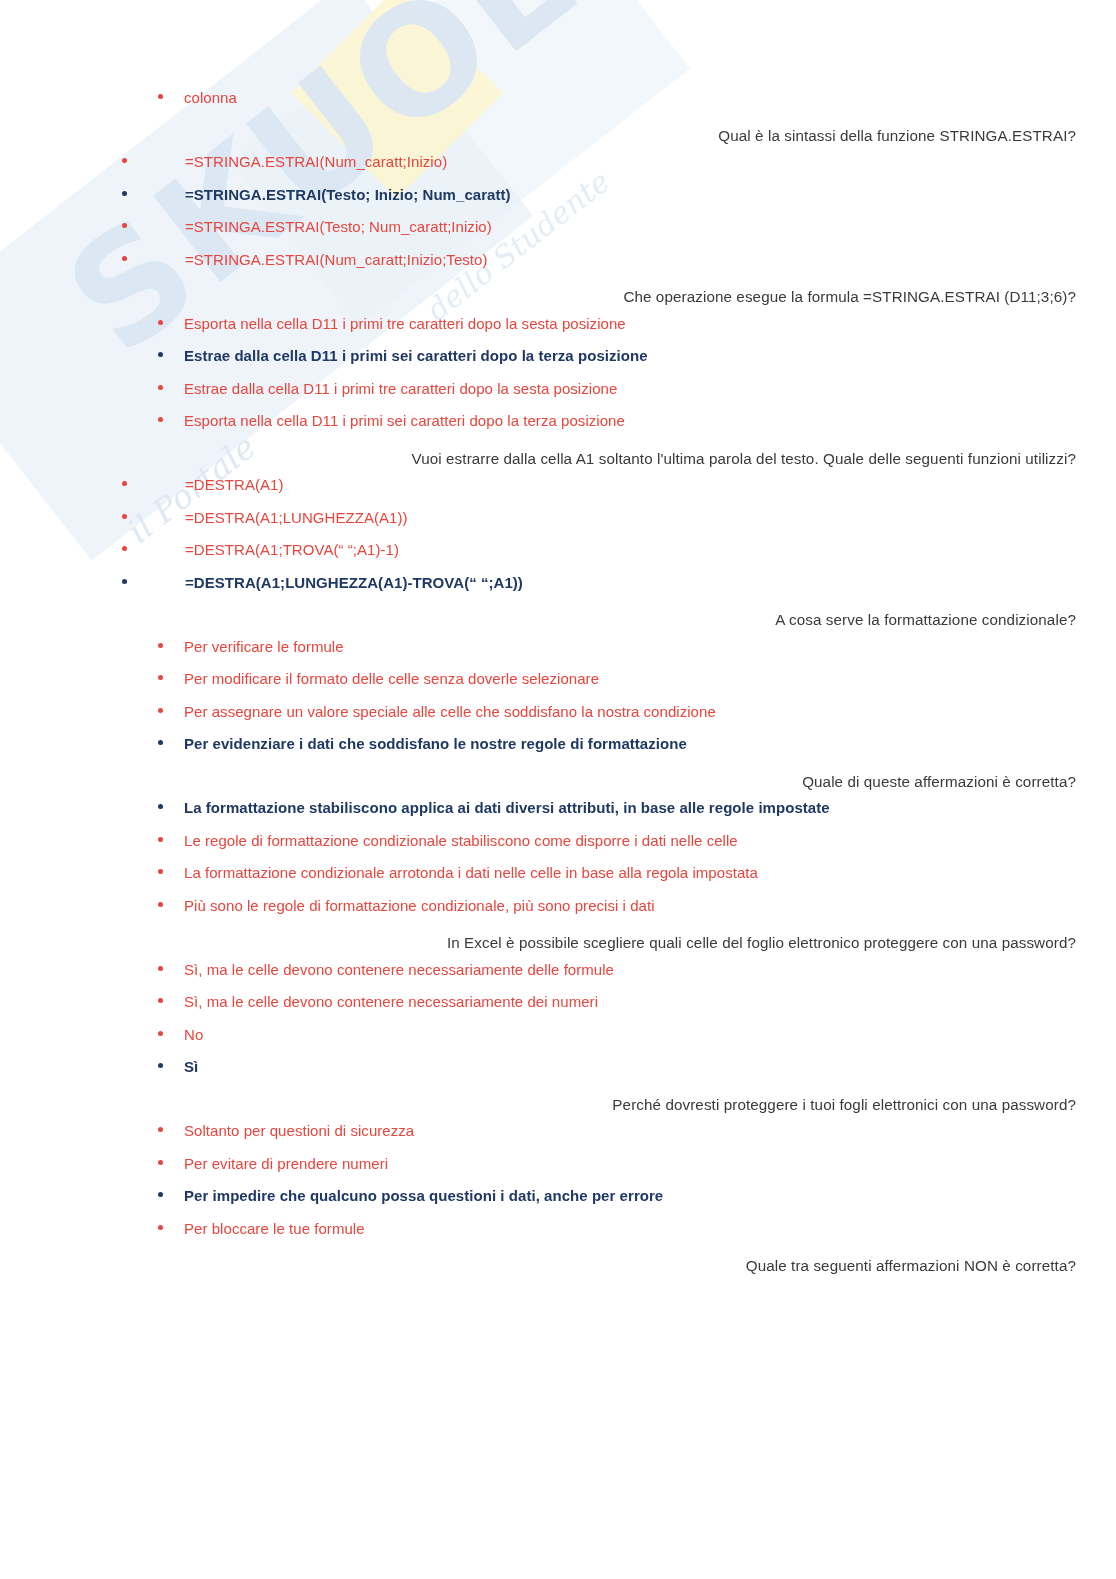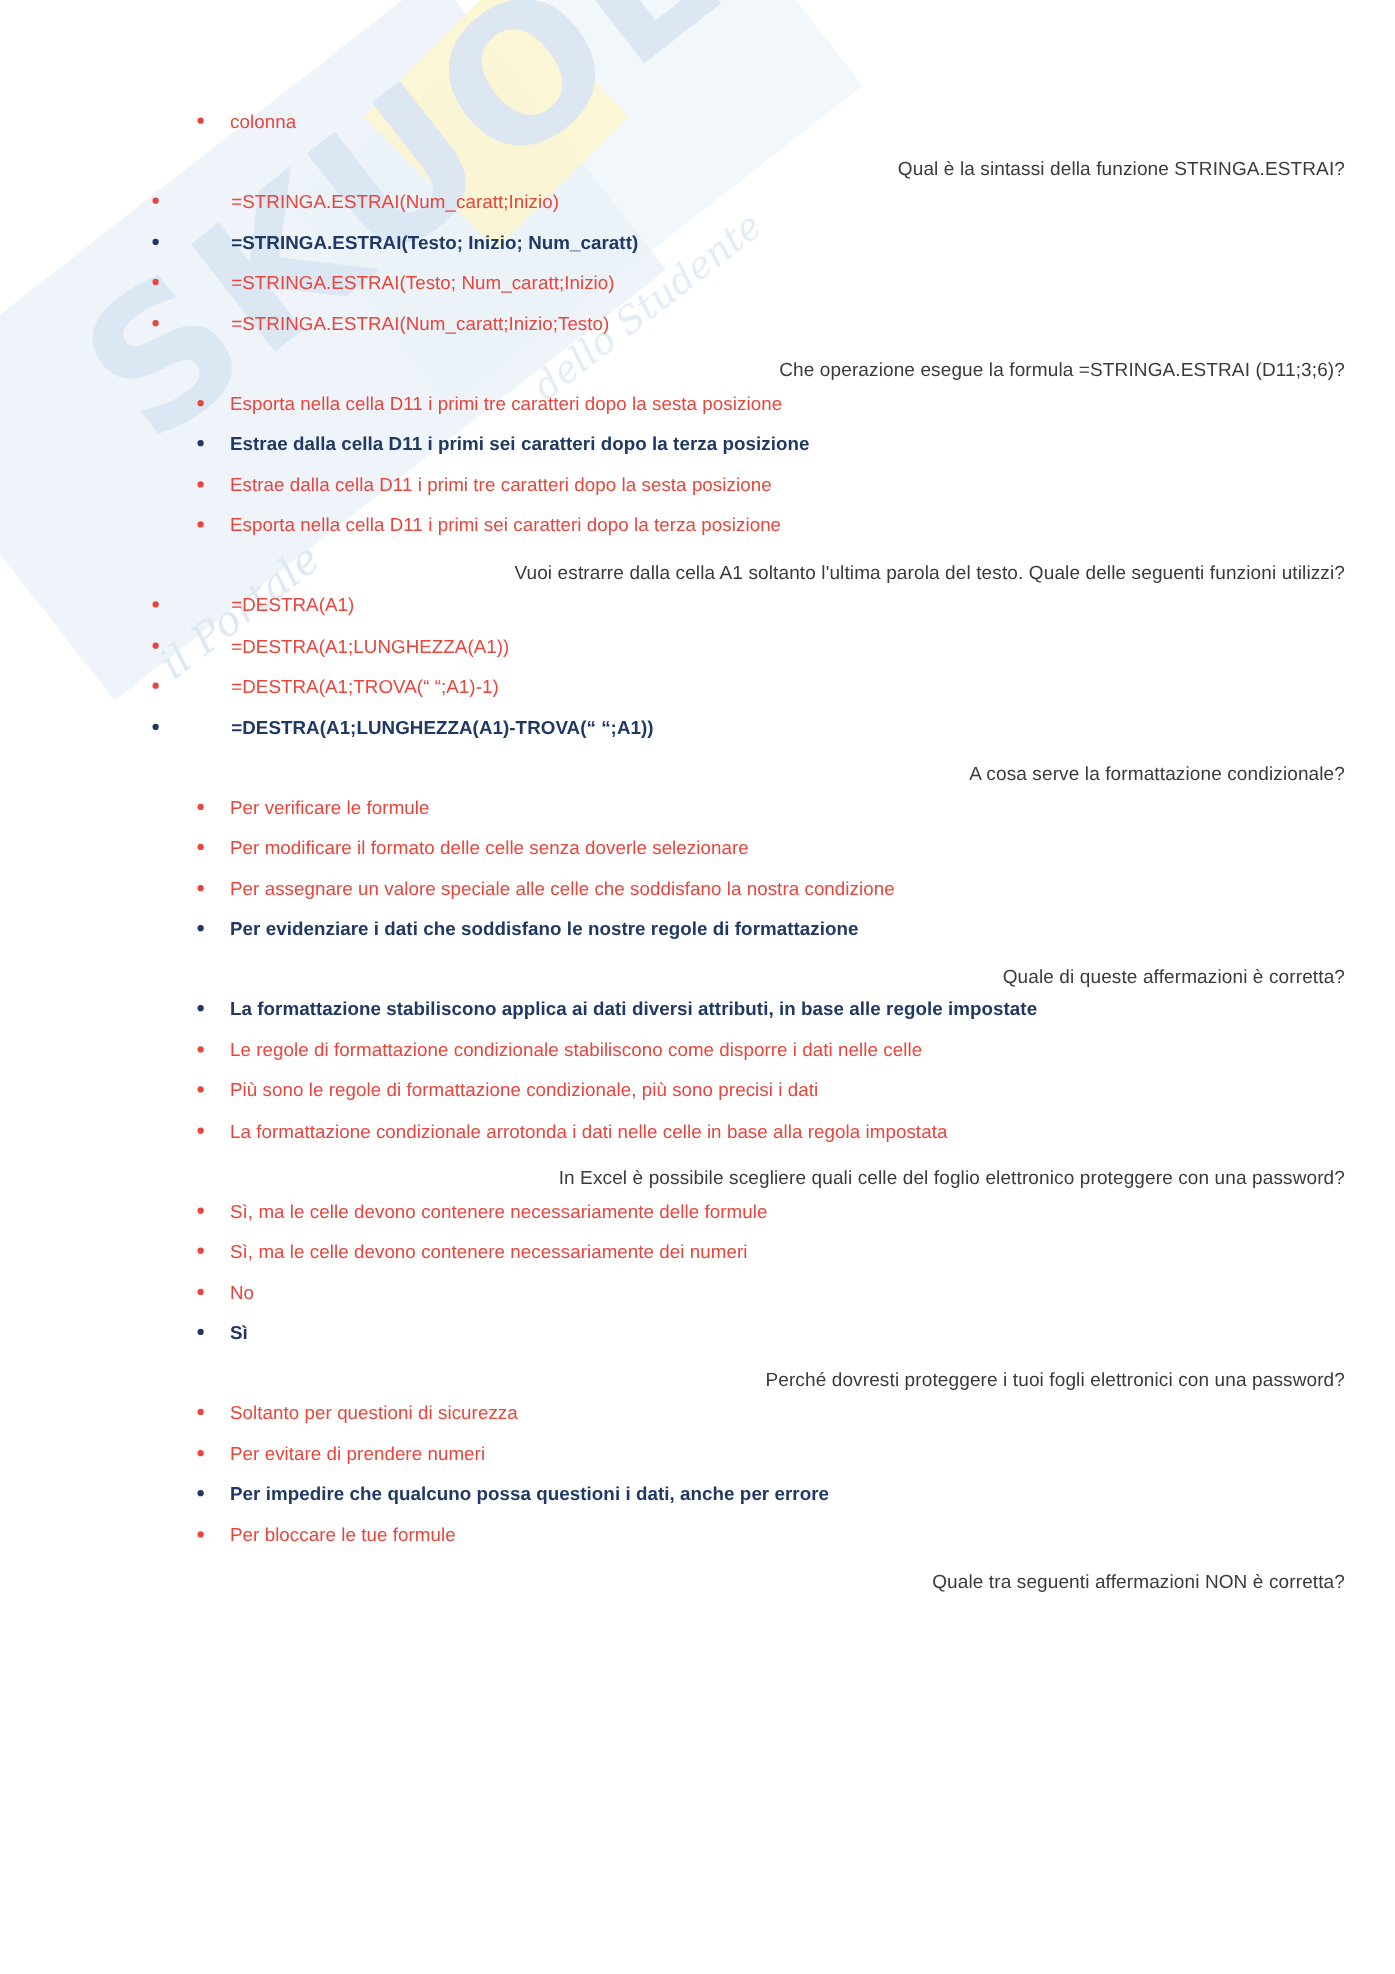--- a/index.html
+++ b/index.html
@@ -200,22 +200,22 @@
             <li class="wrong"><span class="bullet"></span><span>Per modificare il formato delle celle senza doverle selezionare</span></li>
             <li class="wrong"><span class="bullet"></span><span>Per assegnare un valore speciale alle celle che soddisfano la nostra condizione</span></li>
             <li class="right"><span class="bullet"></span><span>Per evidenziare i dati che soddisfano le nostre regole di formattazione</span></li>
           </ul>
         </div>
         <div class="block">
           <p class="question q-gap-top">Quale di queste affermazioni è corretta?</p>
           <ul class="opts indent">
             <li class="right"><span class="bullet"></span><span>La formattazione stabiliscono applica ai dati diversi attributi, in base alle regole impostate</span></li>
             <li class="wrong"><span class="bullet"></span><span>Le regole di formattazione condizionale stabiliscono come disporre i dati nelle celle</span></li>
+            <li class="wrong"><span class="bullet"></span><span>La formattazione condizionale arrotonda i dati nelle celle in base alla regola impostata</span></li>
             <li class="wrong"><span class="bullet"></span><span>Più sono le regole di formattazione condizionale, più sono precisi i dati</span></li>
-            <li class="wrong"><span class="bullet"></span><span>La formattazione condizionale arrotonda i dati nelle celle in base alla regola impostata</span></li>
           </ul>
         </div>
         <div class="block">
           <p class="question q-gap-top">In Excel è possibile scegliere quali celle del foglio elettronico proteggere con una password?</p>
           <ul class="opts indent">
             <li class="wrong"><span class="bullet"></span><span>Sì, ma le celle devono contenere necessariamente delle formule</span></li>
             <li class="wrong"><span class="bullet"></span><span>Sì, ma le celle devono contenere necessariamente dei numeri</span></li>
             <li class="wrong"><span class="bullet"></span><span>No</span></li>
             <li class="right"><span class="bullet"></span><span>Sì</span></li>
           </ul>

